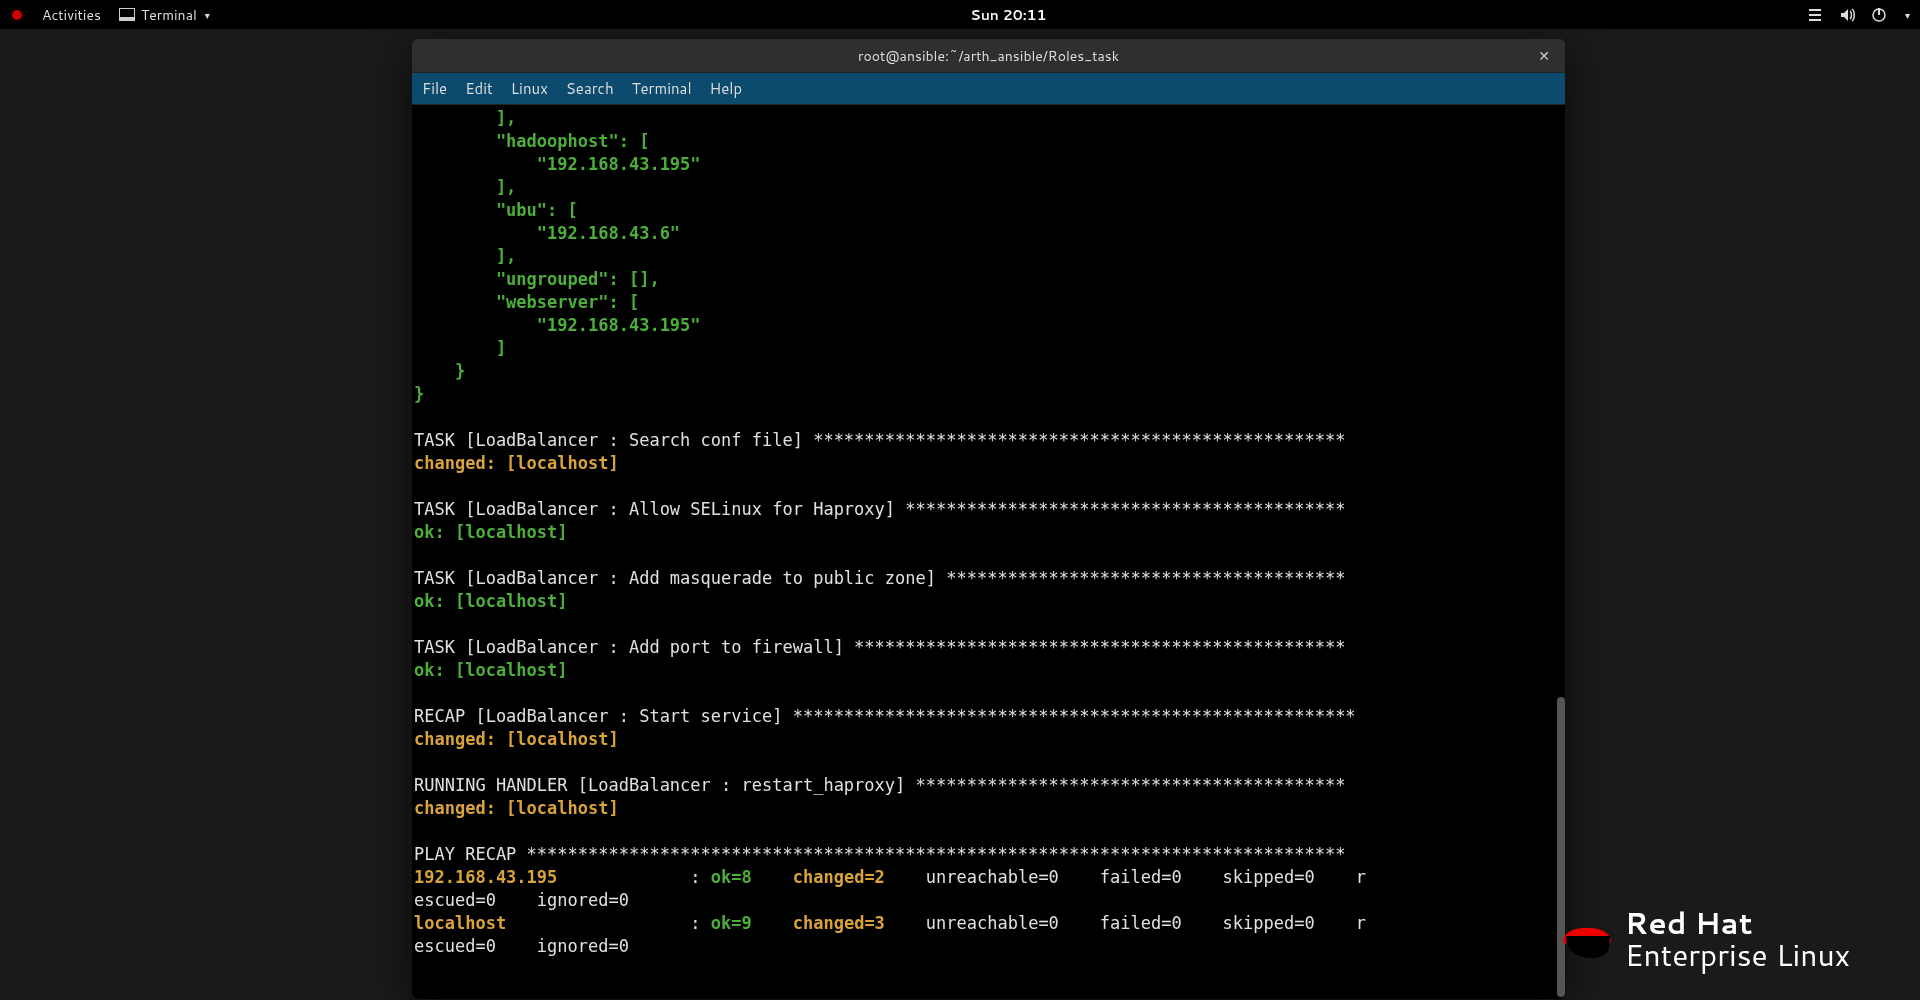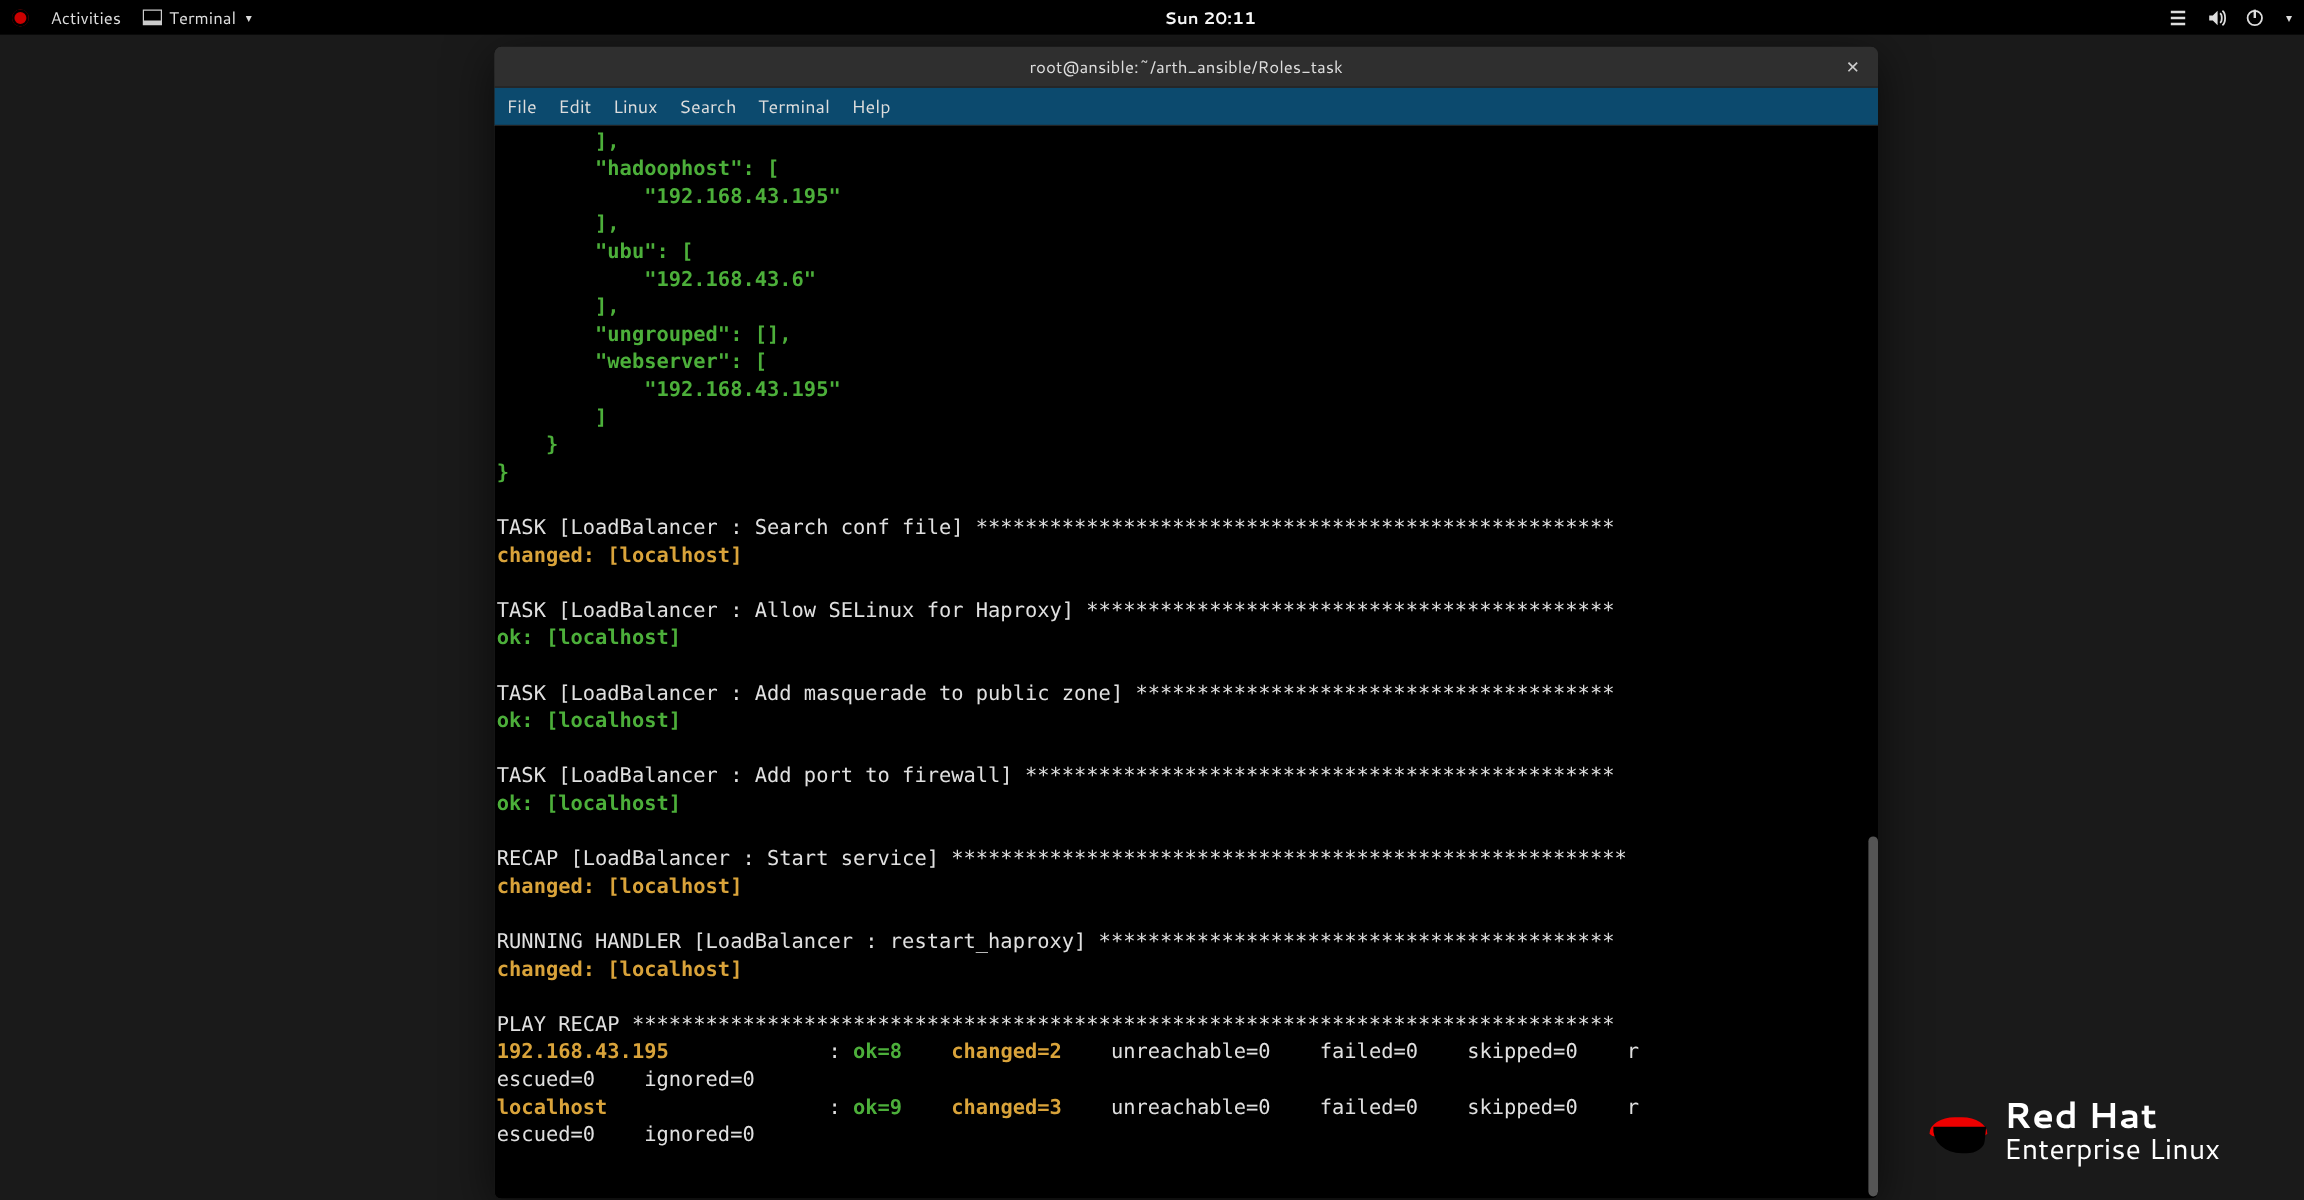--- a/index.html
+++ b/index.html
@@ -69,21 +69,21 @@
 .redhat-fedora .brim {
   position: absolute;
   width: 44px; height: 22px;
   background: #000;
   border-radius: 0 0 14px 26px / 0 0 10px 22px;
   top: 18px; left: 2px;
   transform: skewX(-6deg);
 }
 .redhat-text { color: #fff; line-height: 1.05; }
 .redhat-text .line1 { font-size: 30px; font-weight: 700; }
-.redhat-text .line2 { font-size: 24px; font-weight: 400; text-align: center; }
+.redhat-text .line2 { font-size: 30px; font-weight: 400; text-align: center; }
 
 .term-window {
   position: absolute;
   left: 412px;
   top: 10px;
   width: 1153px;
   height: 960px;
   background: #2d2d2d;
   border-radius: 6px;
   box-shadow: 0 8px 40px rgba(0,0,0,.6);

